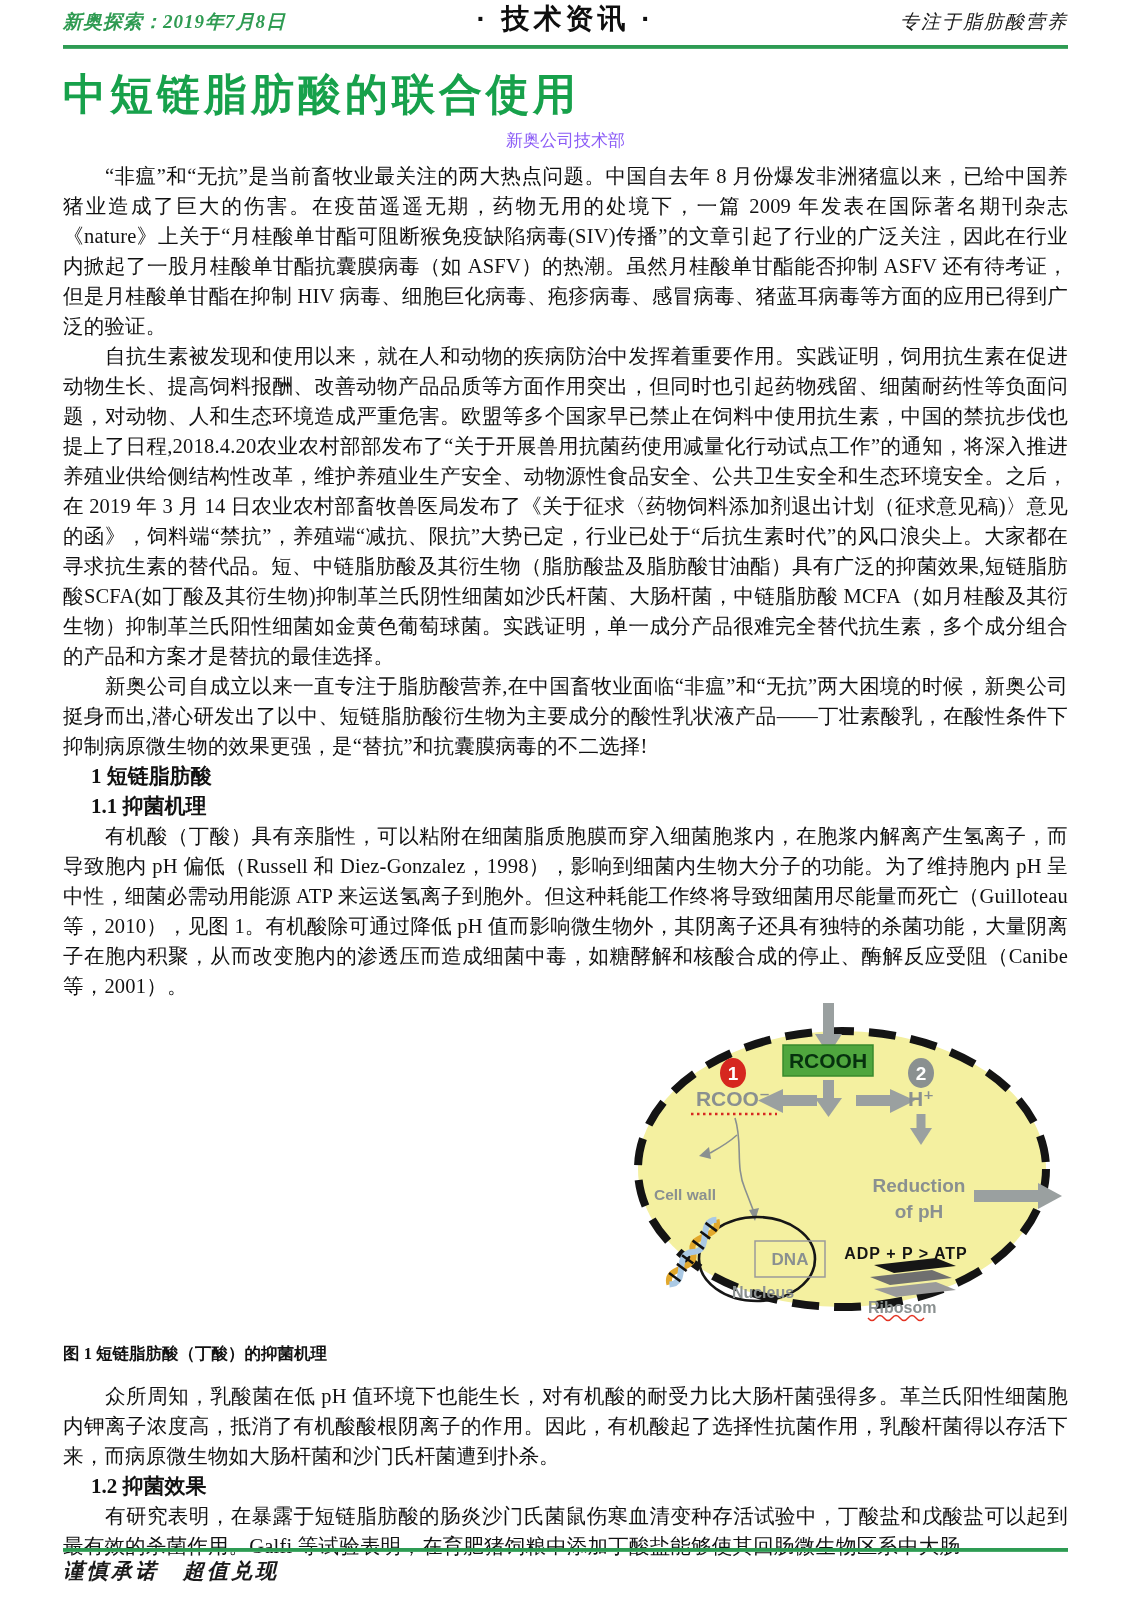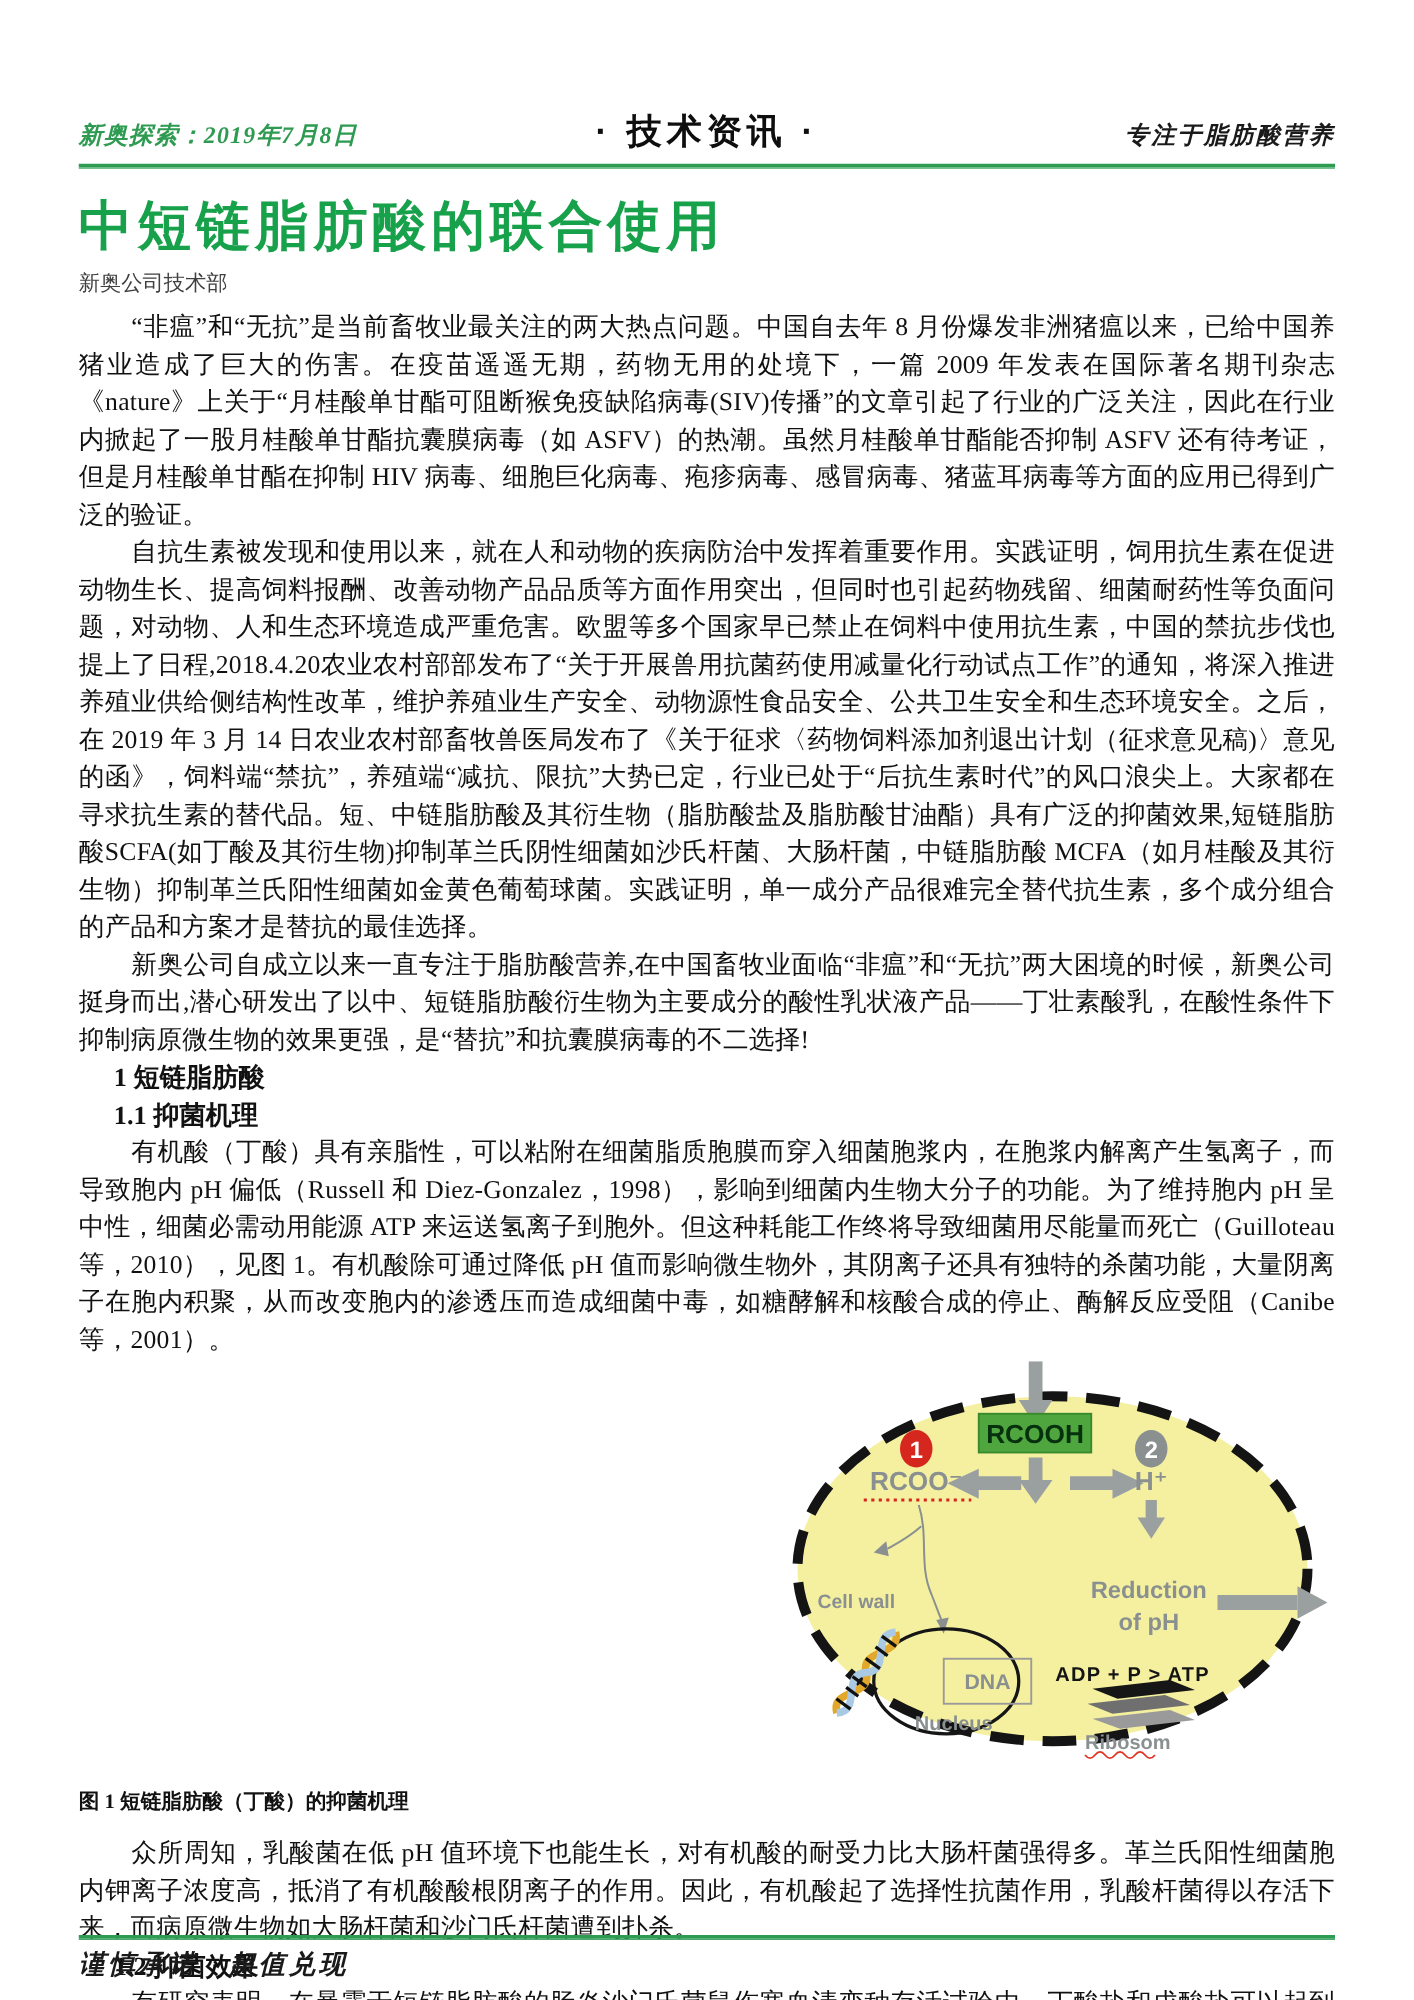--- a/index.html
+++ b/index.html
@@ -11,65 +11,64 @@
     margin: 0 auto;
     background: #ffffff;
     overflow: hidden;
     font-family: "Liberation Serif", "DejaVu Serif", serif;
     color: #111111;
   }
   .content { margin: 0 63px; }
 
   
   .header-row {
-    padding-top: 86px;
     display: grid;
     grid-template-columns: 1fr auto 1fr;
     align-items: baseline;
   }
   .hdr-left {
     font-family: "Liberation Serif", serif;
     font-style: italic; font-weight: bold;
     font-size: 19px; color: #2f9b52;
     letter-spacing: 1px;
   }
   .hdr-center {
     font-family: "Liberation Sans", sans-serif;
     font-weight: 900; font-size: 28px; color: #0e0e0e;
     letter-spacing: 4px;
   }
   .hdr-right {
     text-align: right;
     font-family: "Liberation Serif", serif;
-    font-style: italic; font-weight: bold;
+    font-style: italic; font-weight: normal;
     font-size: 19px; color: #1a1a1a;
     letter-spacing: 2px;
   }
   .rule-double {
     margin-top: 7px;
     height: 3px;
     border-top: 3px solid #2e9b53;
     border-bottom: 1px solid #49ab6b;
   }
 
   
   .doc-title {
     margin-top: 17px;
     font-family: "Liberation Sans", "DejaVu Sans", sans-serif;
     font-weight: 800;
     font-size: 43px;
     color: #17a14b;
     letter-spacing: 4px;
   }
   .doc-subtitle {
-    text-align: left;
+    text-align: center;
     font-size: 17px;
     margin-top: 5px;
     margin-bottom: 9px;
-    color: #404040;
+    color: #8b5cf6;
   }
 
   
   .para {
     font-size: 20.5px;
     line-height: 30px;
     text-align: justify;
     text-indent: 2.05em;
     letter-spacing: 0.2px;
   }

